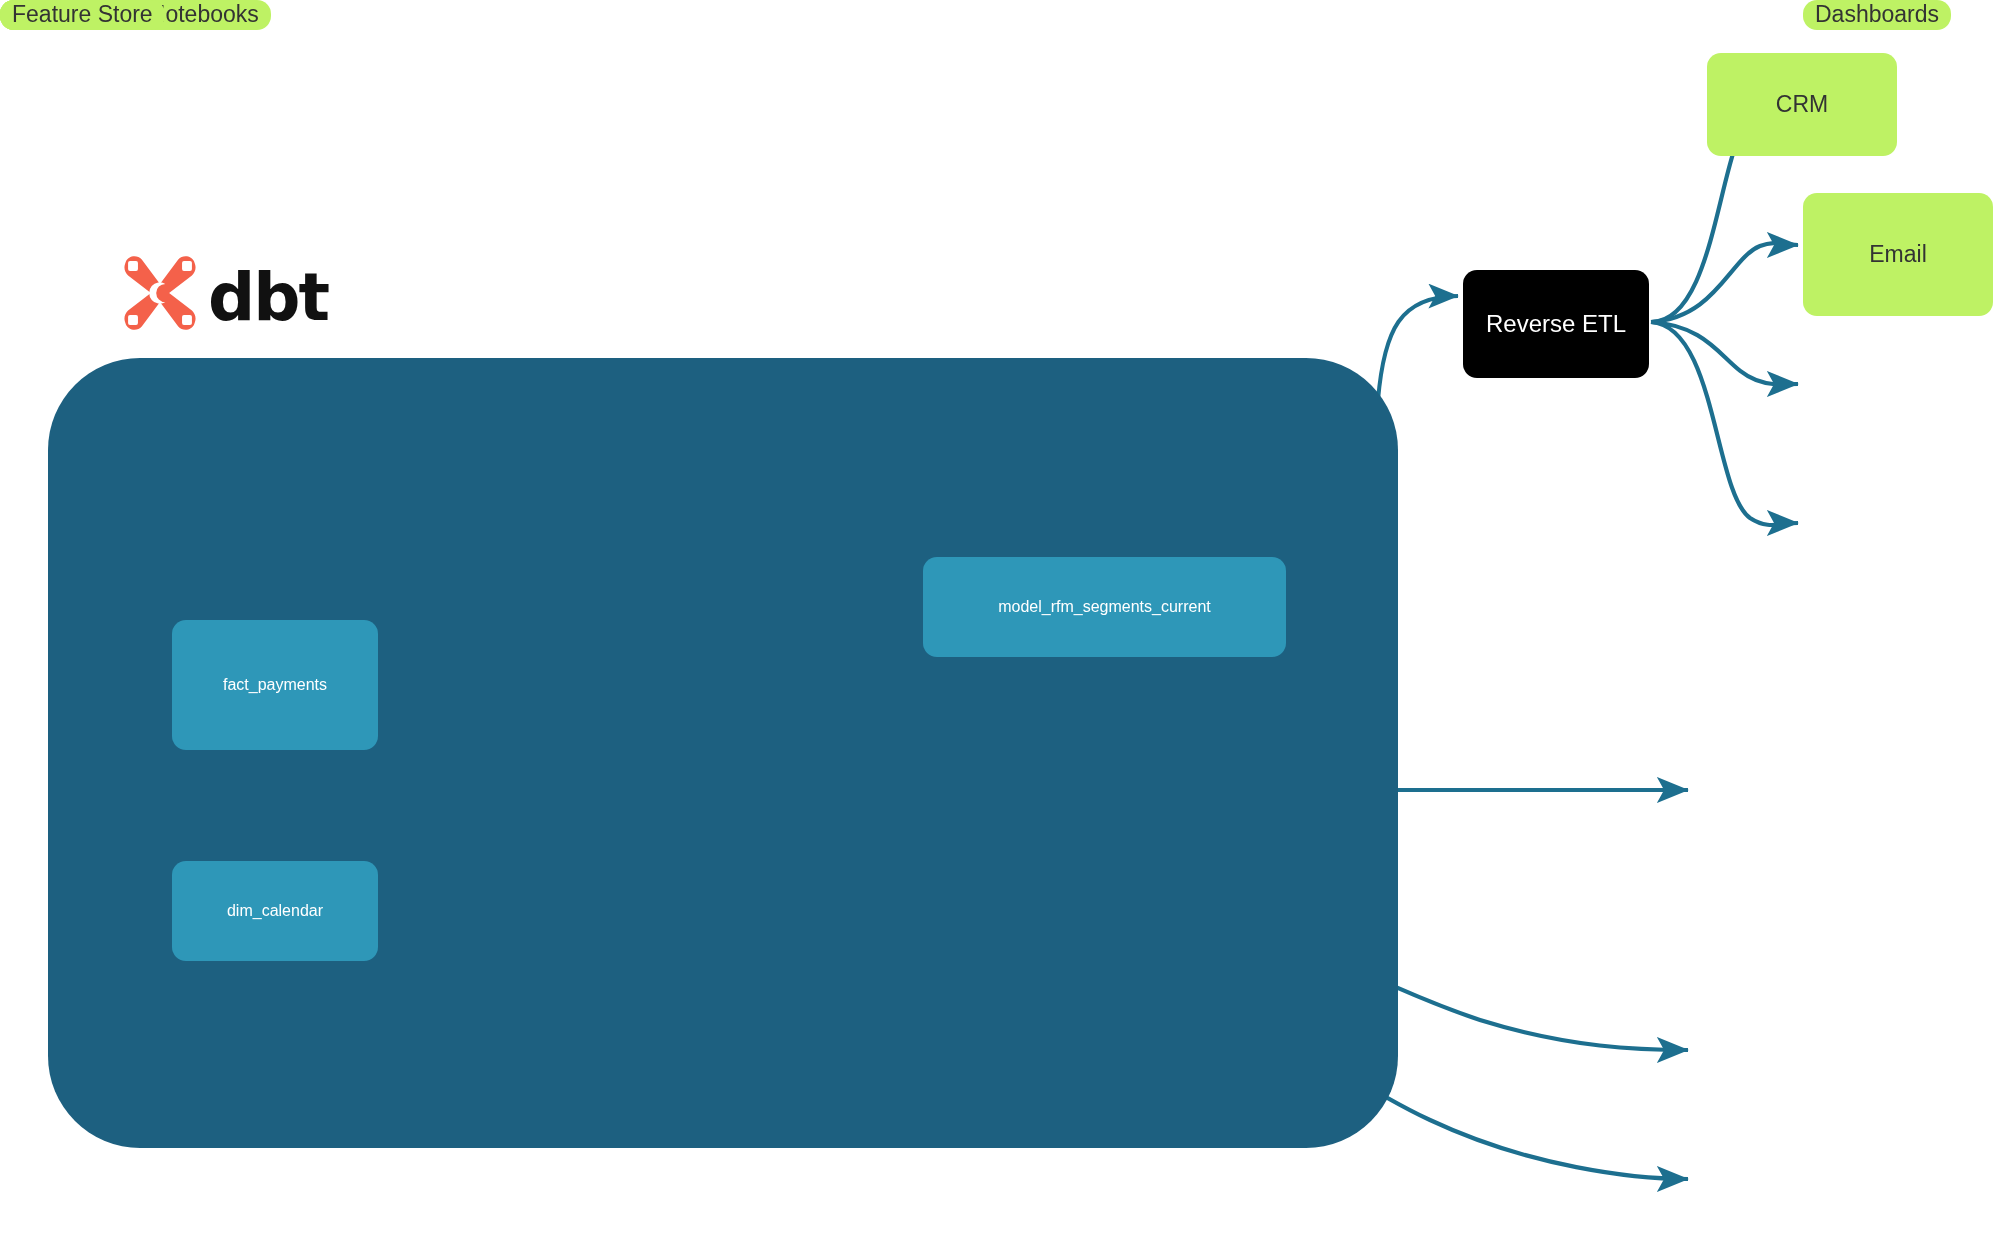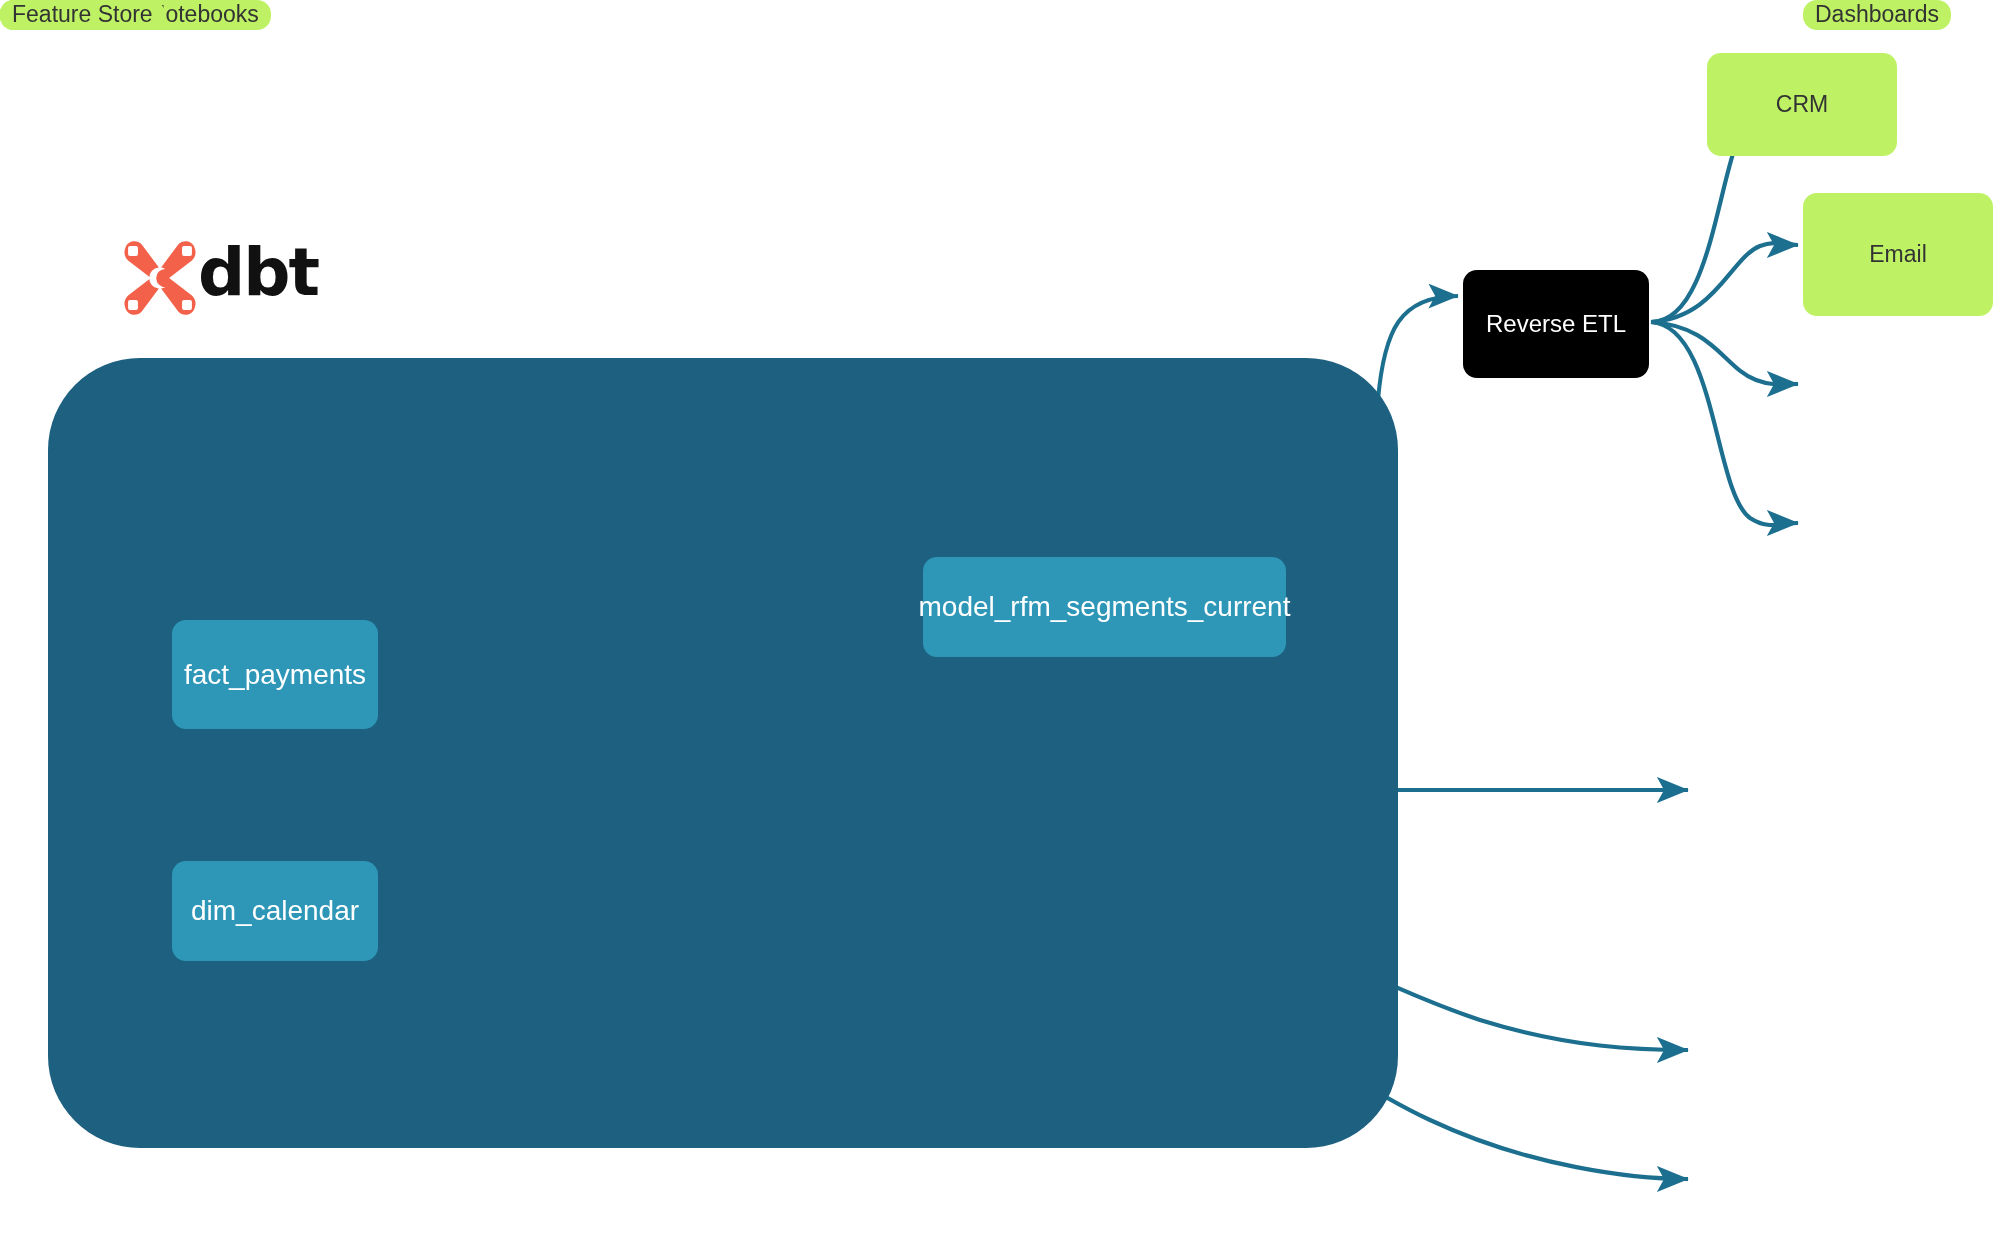--- a/index.html
+++ b/index.html
@@ -23,23 +23,24 @@
     top: 0;
     width: 2000px;
     height: 1246px;
     pointer-events: none;
   }
 
   
   .brand {
     position: absolute;
     left: 122px;
-    top: 240px;
-    display: flex;
-    align-items: flex-start;
+    top: 255px;
+    display: flex;
+    align-items: flex-end;
+    gap: 10px;
   }
   .brand-mark {
     width: 76px;
     height: 76px;
     display: block;
   }
   .brand-word {
     font-family: "DejaVu Sans", sans-serif;
     font-weight: bold;
     font-size: 66px;
@@ -61,26 +62,26 @@
 
   
   .model-node {
     position: absolute;
     background: #2e97b8;
     border-radius: 14px;
     color: #ffffff;
     display: flex;
     align-items: center;
     justify-content: center;
-    font-size: 28px;
+    font-size: 16px;
     text-align: center;
     box-sizing: border-box;
     padding: 0 18px;
   }
-  .node-fact-payments   { left: 172px; top: 620px; width: 206px; height: 109px; }
+  .node-fact-payments   { left: 172px; top: 620px; width: 206px; height: 130px; }
   .node-dim-calendar    { left: 172px; top: 861px; width: 206px; height: 100px; }
   .node-rfm-hist        { left: 474px; top: 740px; width: 340px; height: 105px; }
   .node-rfm-current     { left: 923px; top: 557px; width: 363px; height: 100px; }
 
   
   .reverse-etl {
     position: absolute;
     left: 1463px;
     top: 270px;
     width: 186px;

